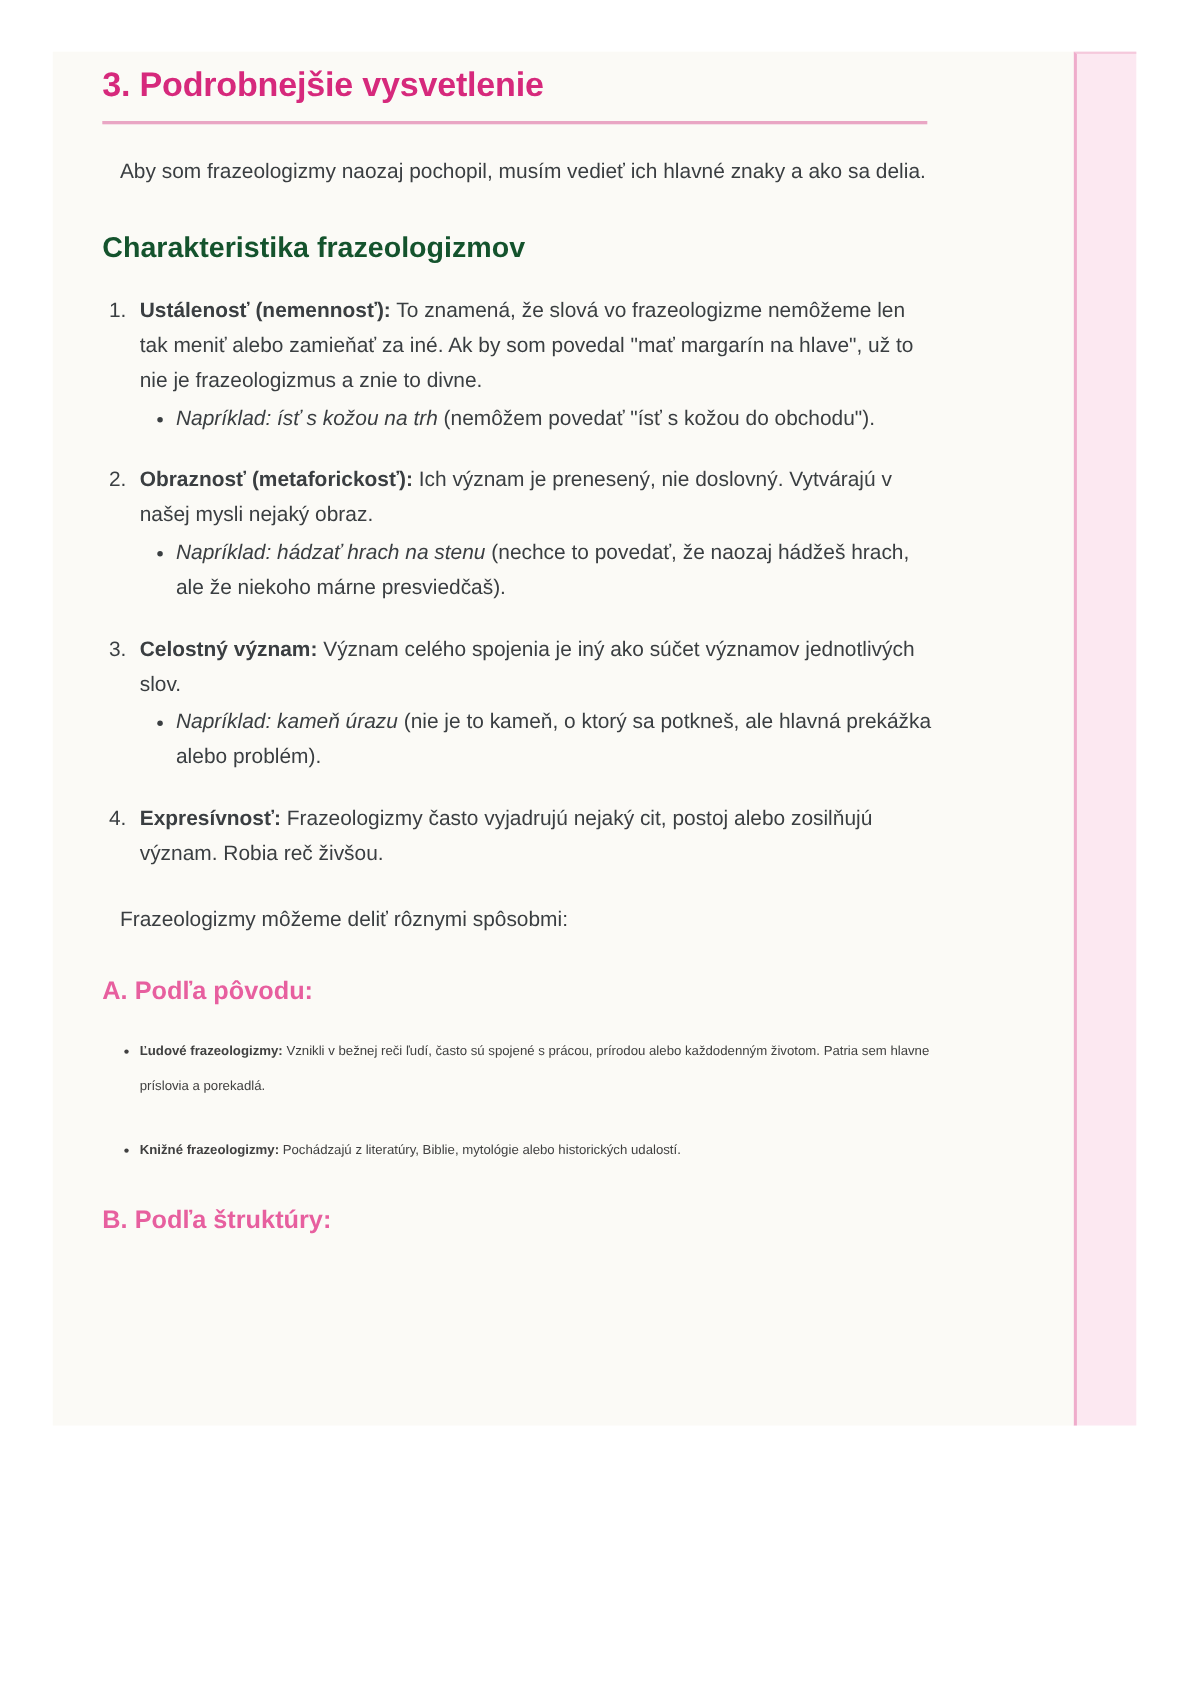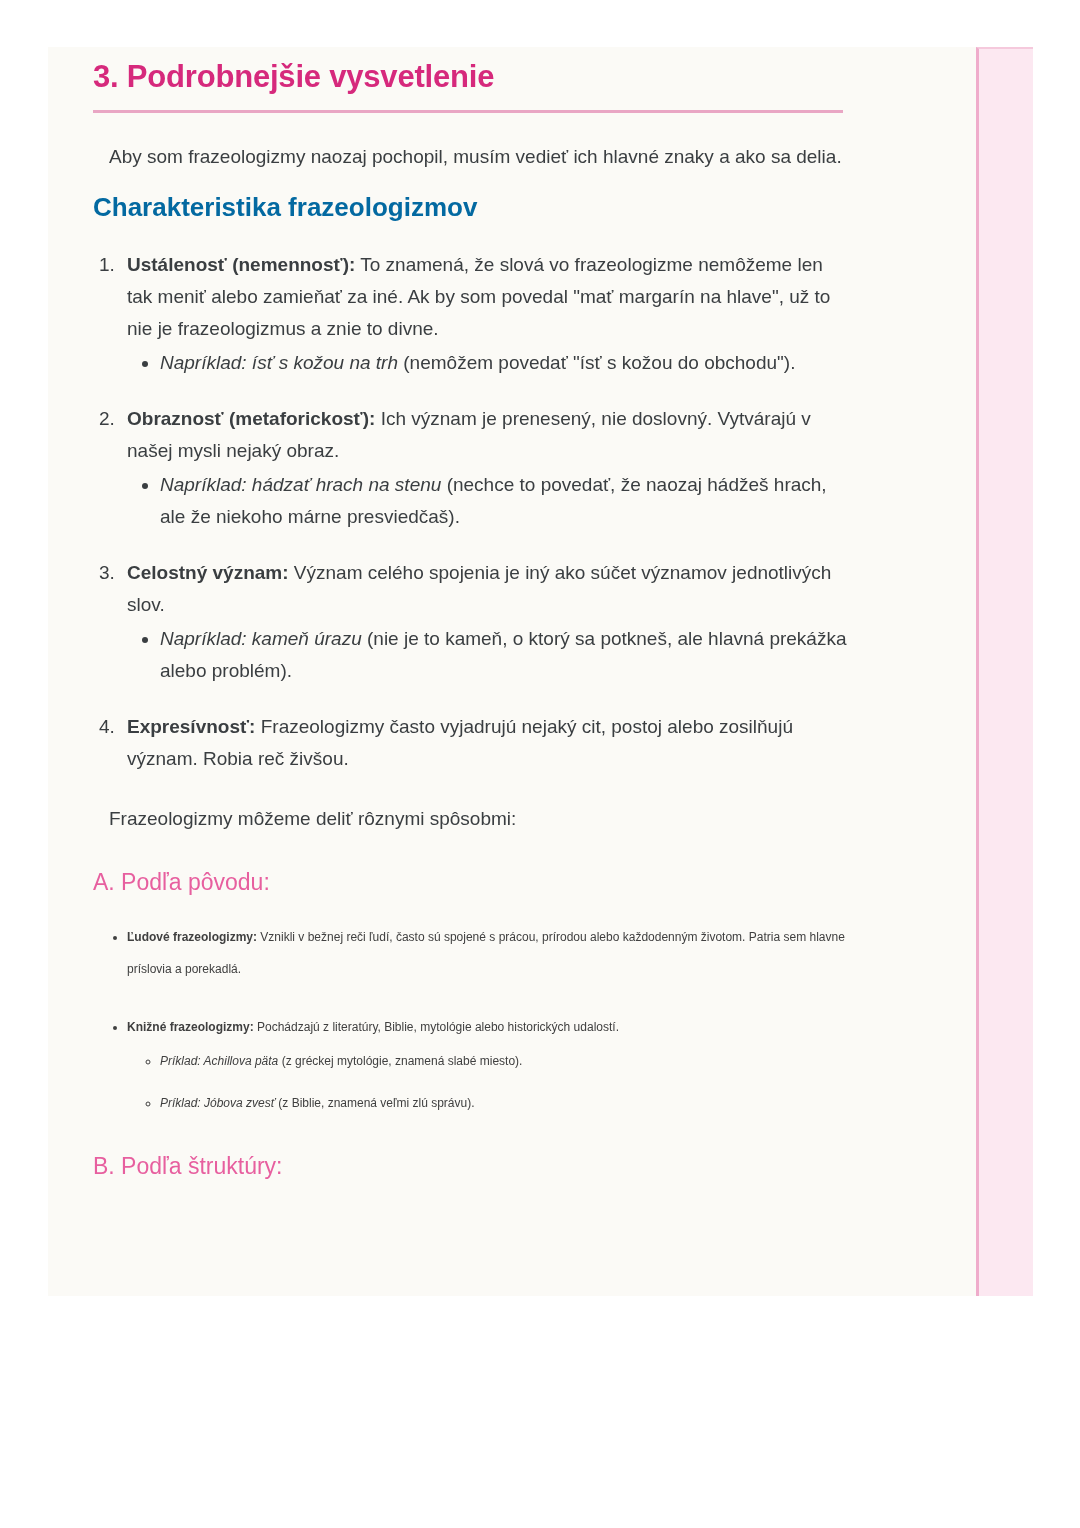--- a/index.html
+++ b/index.html
@@ -37,24 +37,24 @@
     width:750px; margin:15px 0 0 0;
   }
 
   p.body-text {
     font-size:19px; line-height:32px; color:#3a3e41;
     margin:28px 0 0 16px; max-width:745px;
   }
 
   h2.section-heading {
     font-size:26px; line-height:1.15; font-weight:bold;
-    color:#0369a1; margin:20px 0 0 0;
+    color:#14532d; margin:38px 0 0 0;
   }
   h3.sub-heading {
-    font-size:23px; line-height:1.15; font-weight:normal;
+    font-size:23px; line-height:1.15; font-weight:bold;
     color:#e75f9f; margin:34px 0 0 0;
   }
 
   ol.num-list {
     list-style:none;
     margin:26px 0 0 0; padding:0 0 0 34px;
     font-size:19px; line-height:32px; color:#3a3e41;
   }
   ol.num-list > li { position:relative; max-width:720px; margin:0 0 24px 0; }
   ol.num-list .num { position:absolute; left:-28px; top:0; }
@@ -136,24 +136,20 @@
 
     <h3 class="sub-heading">A. Podľa pôvodu:</h3>
 
     <ul class="disc-list">
       <li>
         <strong class="lead">Ľudové frazeologizmy:</strong><span> Vznikli v bežnej reči ľudí, často sú spojené s prácou, prírodou alebo každodenným životom. Patria sem hlavne príslovia a porekadlá.</span>
       </li>
 
       <li>
         <strong class="lead">Knižné frazeologizmy:</strong><span> Pochádzajú z literatúry, Biblie, mytológie alebo historických udalostí.</span>
-        <ul class="sub-circle">
-          <li><em class="example">Príklad: Achillova päta</em><span> (z gréckej mytológie, znamená slabé miesto).</span></li>
-          <li><em class="example">Príklad: Jóbova zvesť</em><span> (z Biblie, znamená veľmi zlú správu).</span></li>
-        </ul>
       </li>
     </ul>
 
     <h3 class="sub-heading">B. Podľa štruktúry:</h3>
 
   </main>
 
   <div class="copyright">(c) Knowunity 2025</div>
 
 </div>

